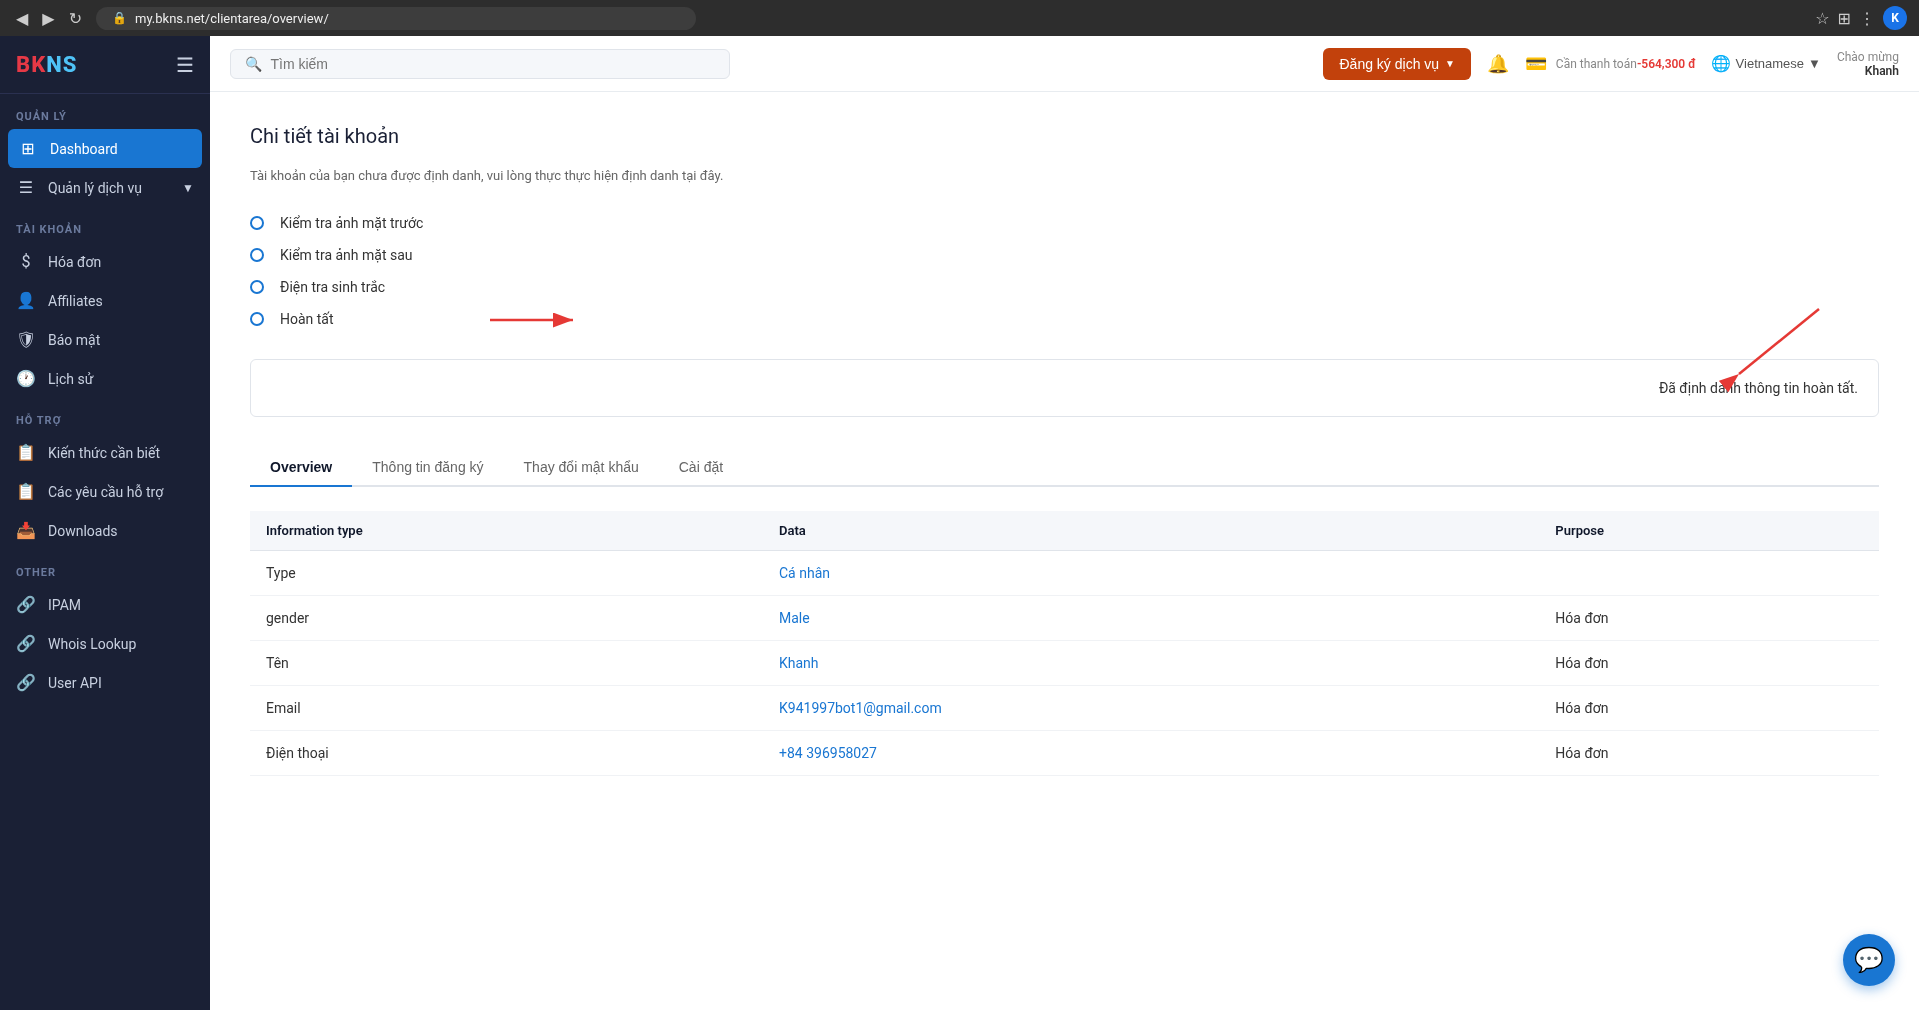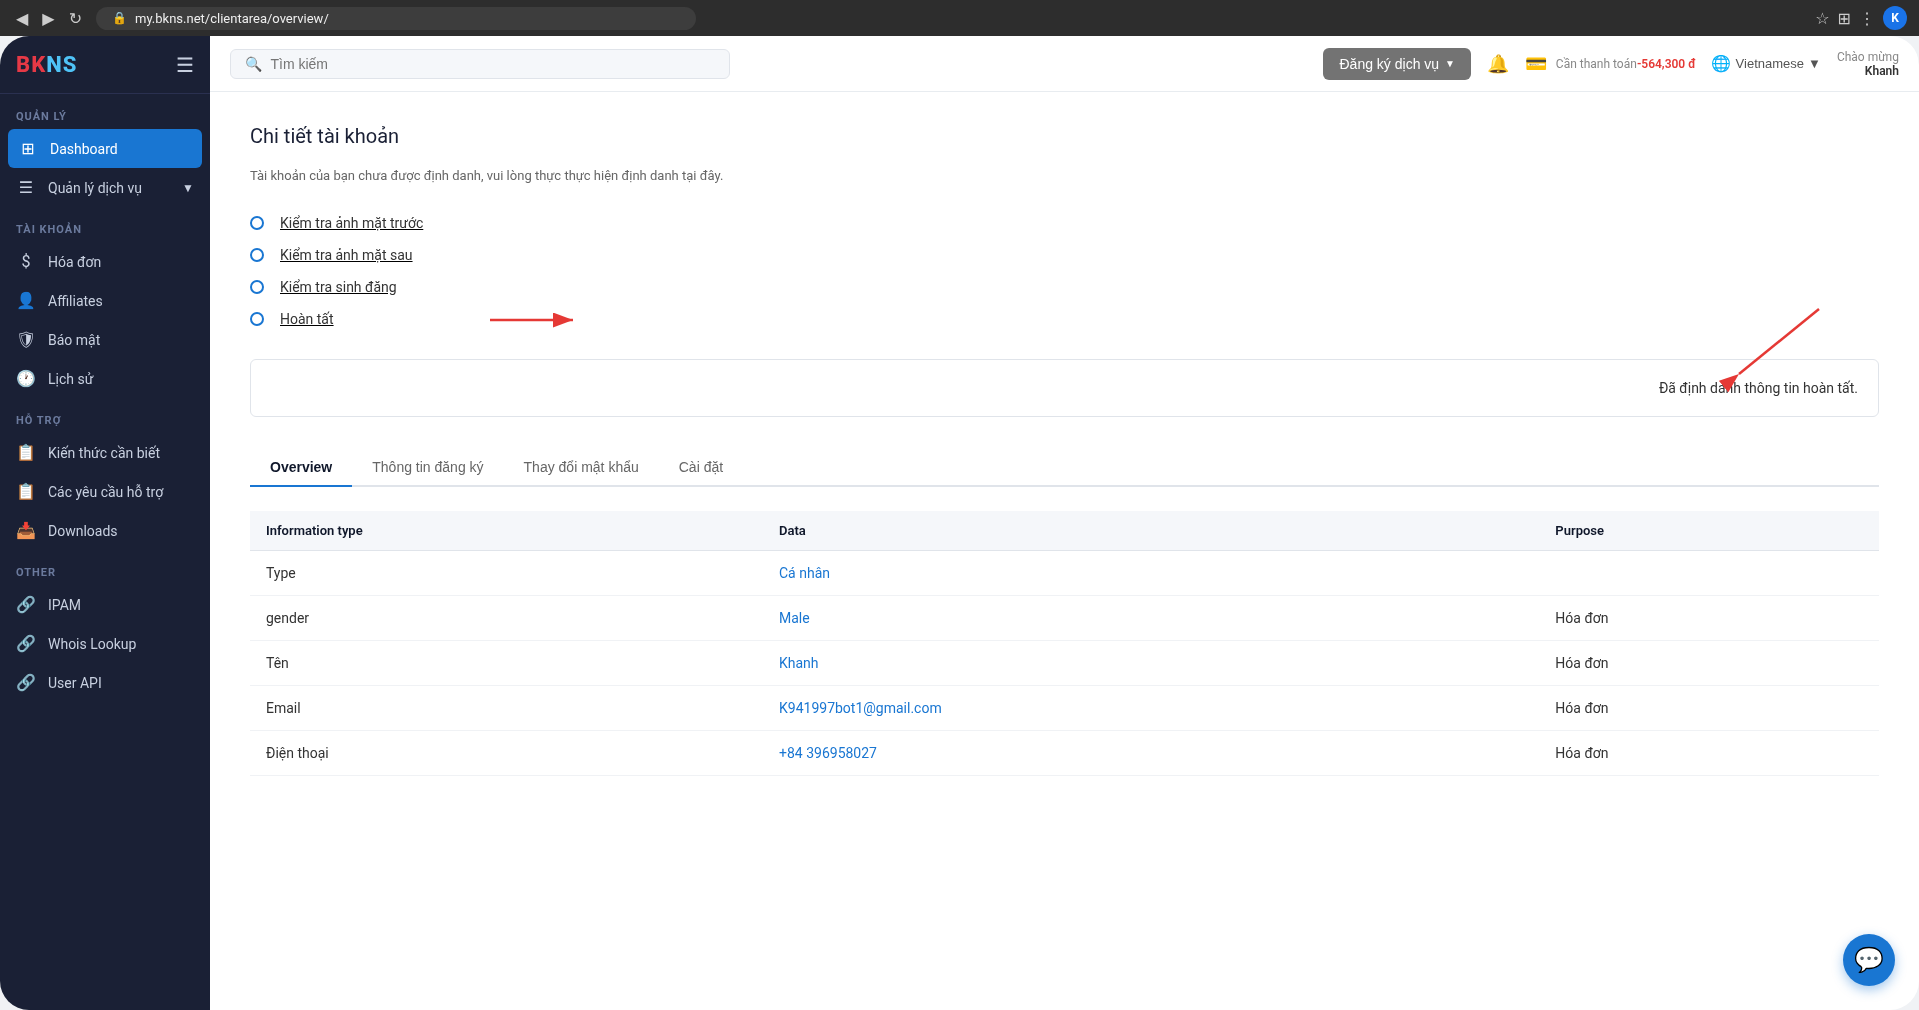--- a/index.html
+++ b/index.html
@@ -27,21 +27,21 @@
       max-width: 600px;
       display: flex;
       align-items: center;
       gap: 8px;
     }
     .browser-address-bar .lock-icon { color: #aaa; font-size: 12px; }
     .browser-actions { display: flex; gap: 8px; align-items: center; margin-left: auto; color: #ccc; font-size: 16px; }
     .browser-avatar { width: 24px; height: 24px; background: #1a73e8; border-radius: 50%; display: flex; align-items: center; justify-content: center; color: white; font-size: 12px; font-weight: bold; }
 
     
-    .app-container { display: flex; flex: 1; overflow: hidden; border-radius: 29px; }
+    .app-container { display: flex; flex: 1; overflow: hidden; }
 
     
     .sidebar {
       width: 210px;
       background: #1a2035;
       color: #c8d0e0;
       display: flex;
       flex-direction: column;
       flex-shrink: 0;
       overflow-y: auto;
@@ -110,21 +110,21 @@
       border: none;
       background: transparent;
       outline: none;
       font-size: 14px;
       color: #333;
       width: 100%;
     }
     .header-search .search-icon { color: #aaa; font-size: 14px; }
     .header-actions { display: flex; align-items: center; gap: 16px; margin-left: auto; }
     .register-btn {
-      background: #737373;
+      background: #c2410c;
       color: white;
       border: none;
       border-radius: 6px;
       padding: 8px 16px;
       font-size: 14px;
       cursor: pointer;
       display: flex;
       align-items: center;
       gap: 6px;
       font-weight: 500;
@@ -385,33 +385,33 @@
       </div>
     </div>
 
     <div class="main-content">
 
       <h1 class="page-title">Chi tiết tài khoản</h1>
       <p class="page-subtitle">
         <span>Tài khoản của bạn chưa được định danh, vui lòng thực thực hiện định danh tại đây.</span>
       </p>
 
-      <div style="position:relative; margin-bottom:20px;text-decoration:underline;">
+      <div style="position:relative; margin-bottom:20px;">
         <div class="verification-steps">
           <div class="step-item">
             <div class="step-circle"></div>
             <span>Kiểm tra ảnh mặt trước</span>
           </div>
           <div class="step-item">
             <div class="step-circle"></div>
             <span>Kiểm tra ảnh mặt sau</span>
           </div>
           <div class="step-item">
             <div class="step-circle"></div>
-            <span>Kiểm tra sinh đăng</span>
+            <span>Điện tra sinh trắc</span>
           </div>
           <div class="step-item">
             <div class="step-circle"></div>
             <span>Hoàn tất</span>
           </div>
         </div>
 
         <svg style="position:absolute; top:0; left:0; width:400px; height:130px; pointer-events:none; overflow:visible;">
           <defs>
             <marker id="arrowhead1" markerWidth="8" markerHeight="6" refX="8" refY="3" orient="auto">

